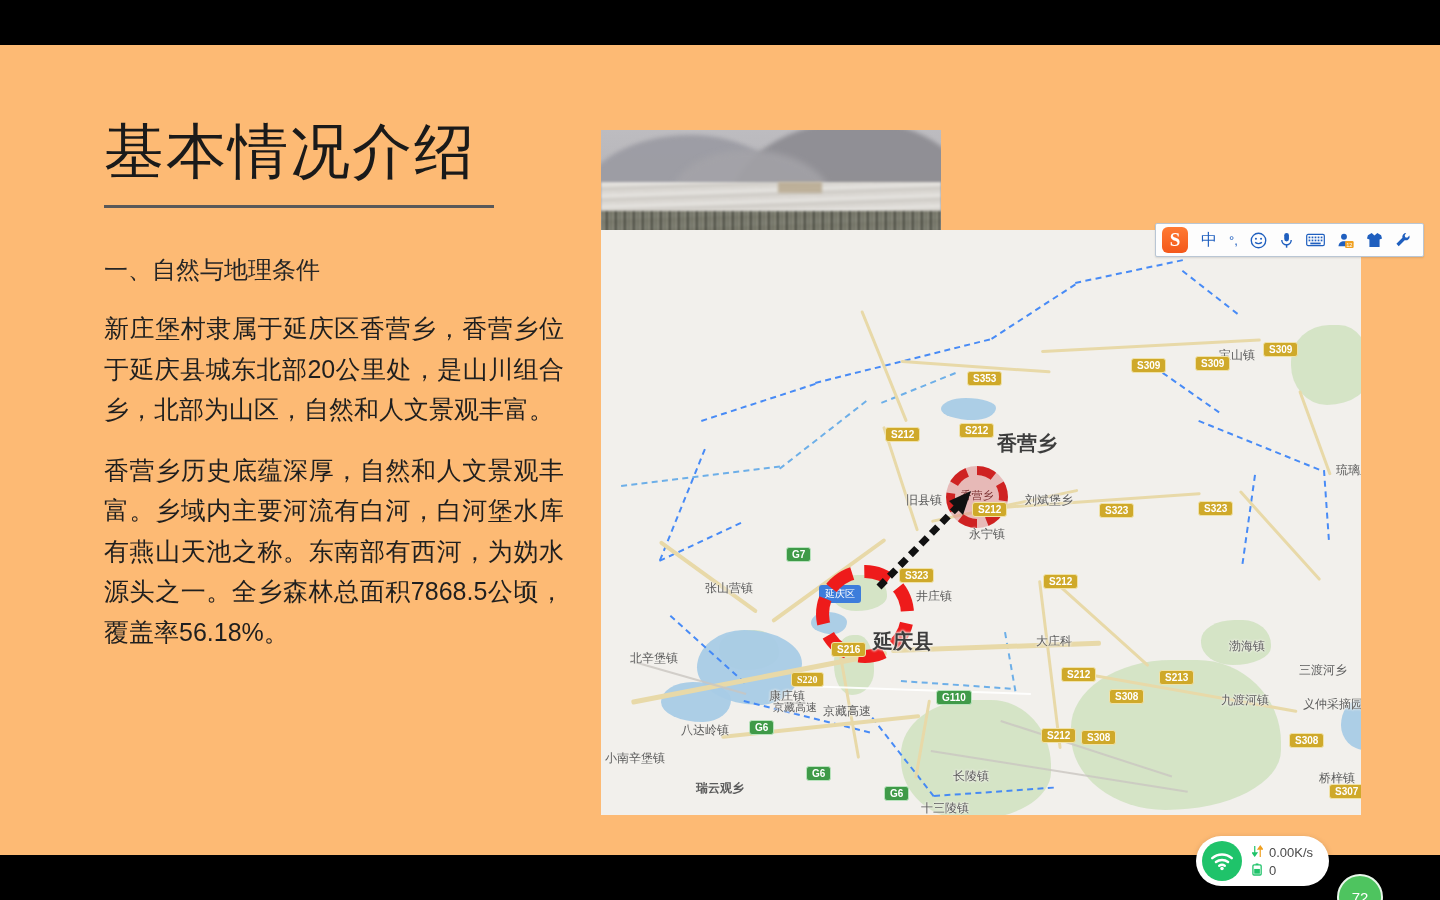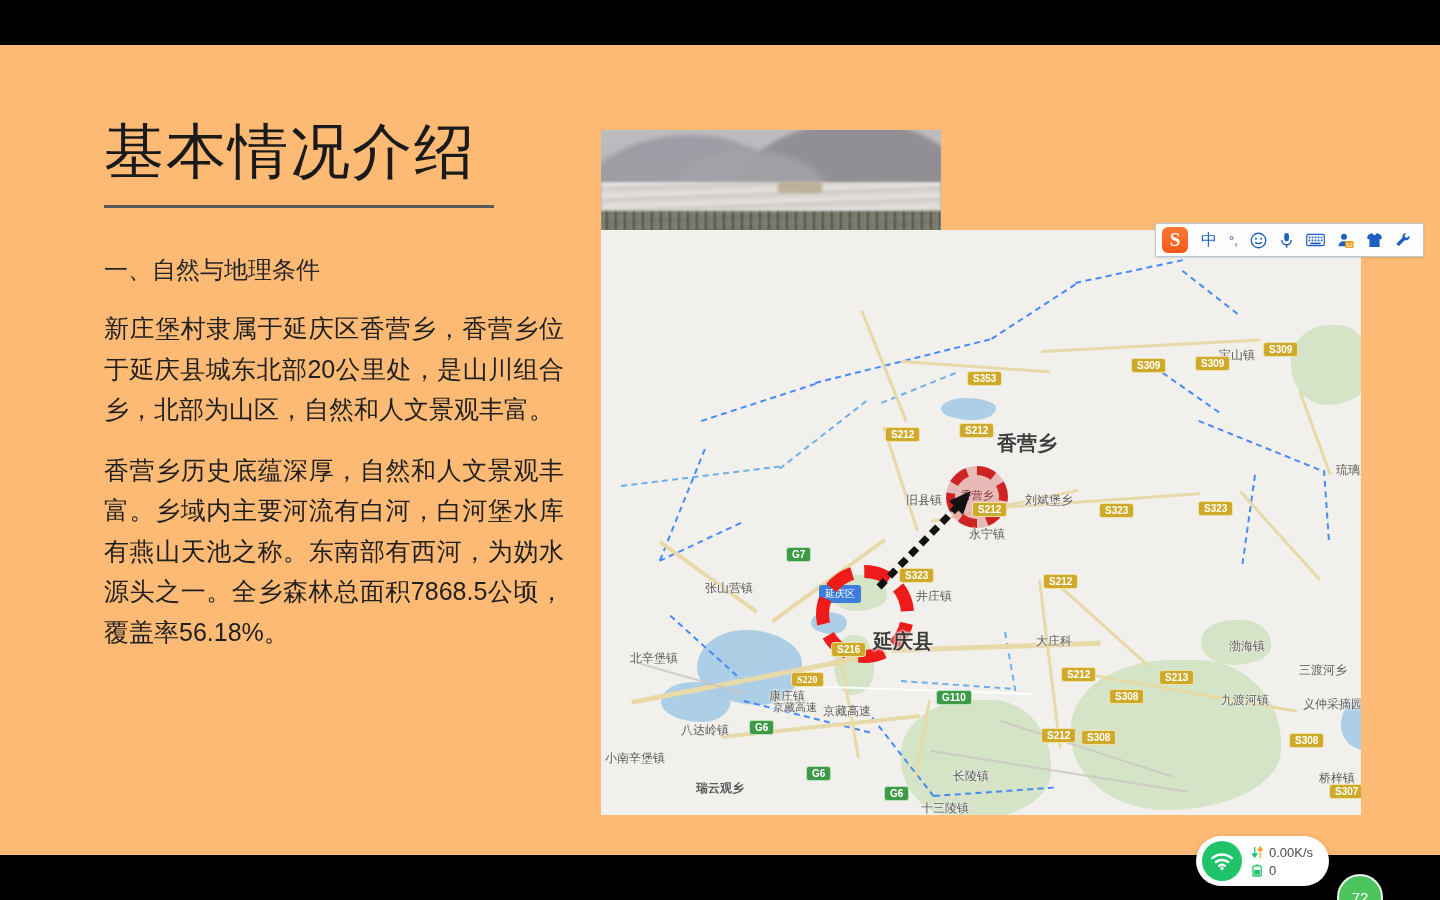--- a/index.html
+++ b/index.html
@@ -64,21 +64,21 @@
   
   #ime-bar{position:absolute;left:1155px;top:178px;height:32px;display:flex;align-items:center;background:#fdfdfd;border:1px solid #b9c6d4;border-radius:2px;padding:0 6px;box-shadow:0 1px 2px rgba(0,0,0,.12);}
   #ime-logo{width:26px;height:26px;margin-right:7px;border-radius:6px;background:linear-gradient(#ff7a33,#f4581a);color:#fff;font-size:19px;font-weight:700;display:flex;align-items:center;justify-content:center;font-family:"Liberation Serif",serif;}
   .ime-item{color:#1f5fbf;font-size:16px;margin:0 6px;display:flex;align-items:center;justify-content:center;line-height:1;}
   .ime-item.sm{font-size:13px;}
 
   
   #net-widget{position:absolute;left:1196px;top:836px;display:flex;align-items:center;background:#fff;border-radius:26px;padding:5px 16px 5px 6px;box-shadow:0 2px 6px rgba(0,0,0,.18);}
   #net-wifi{width:40px;height:40px;border-radius:50%;background:#1fc36a;display:flex;align-items:center;justify-content:center;margin-right:10px;}
   #net-lines{display:flex;flex-direction:column;gap:3px;}
-  .net-row{display:flex;align-items:center;font-size:13px;color:#4a4a4a;white-space:nowrap;}
+  .net-row{display:flex;align-items:flex-start;font-size:13px;color:#4a4a4a;white-space:nowrap;}
   .net-row .ico{margin-right:6px;display:flex;}
   #badge72{position:absolute;left:1337px;top:874px;width:42px;height:42px;border-radius:50%;background:#4ec45f;border:2px solid #e8f7ea;color:#fff;font-size:15px;display:flex;align-items:center;justify-content:center;}
 </style>
 </head>
 <body>
 
 <div id="stage">
   <div id="slide">
 
     <div id="left">

